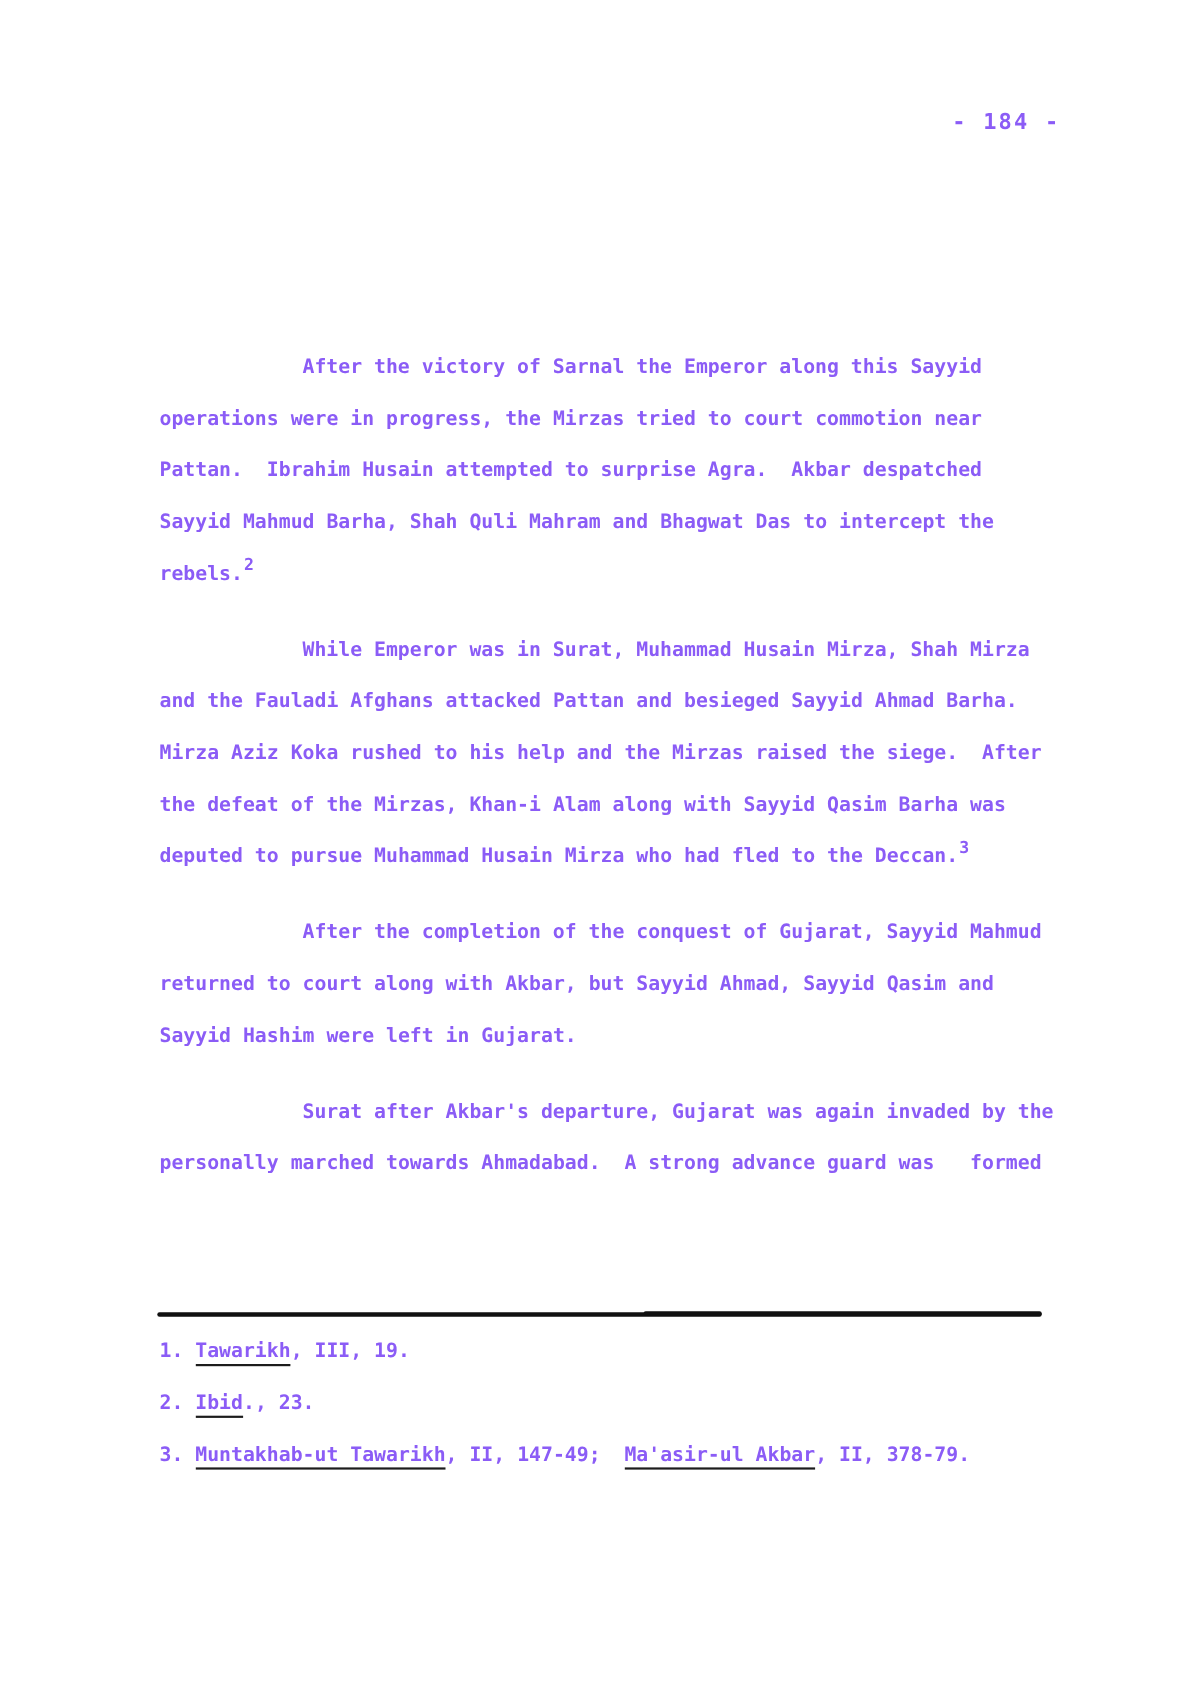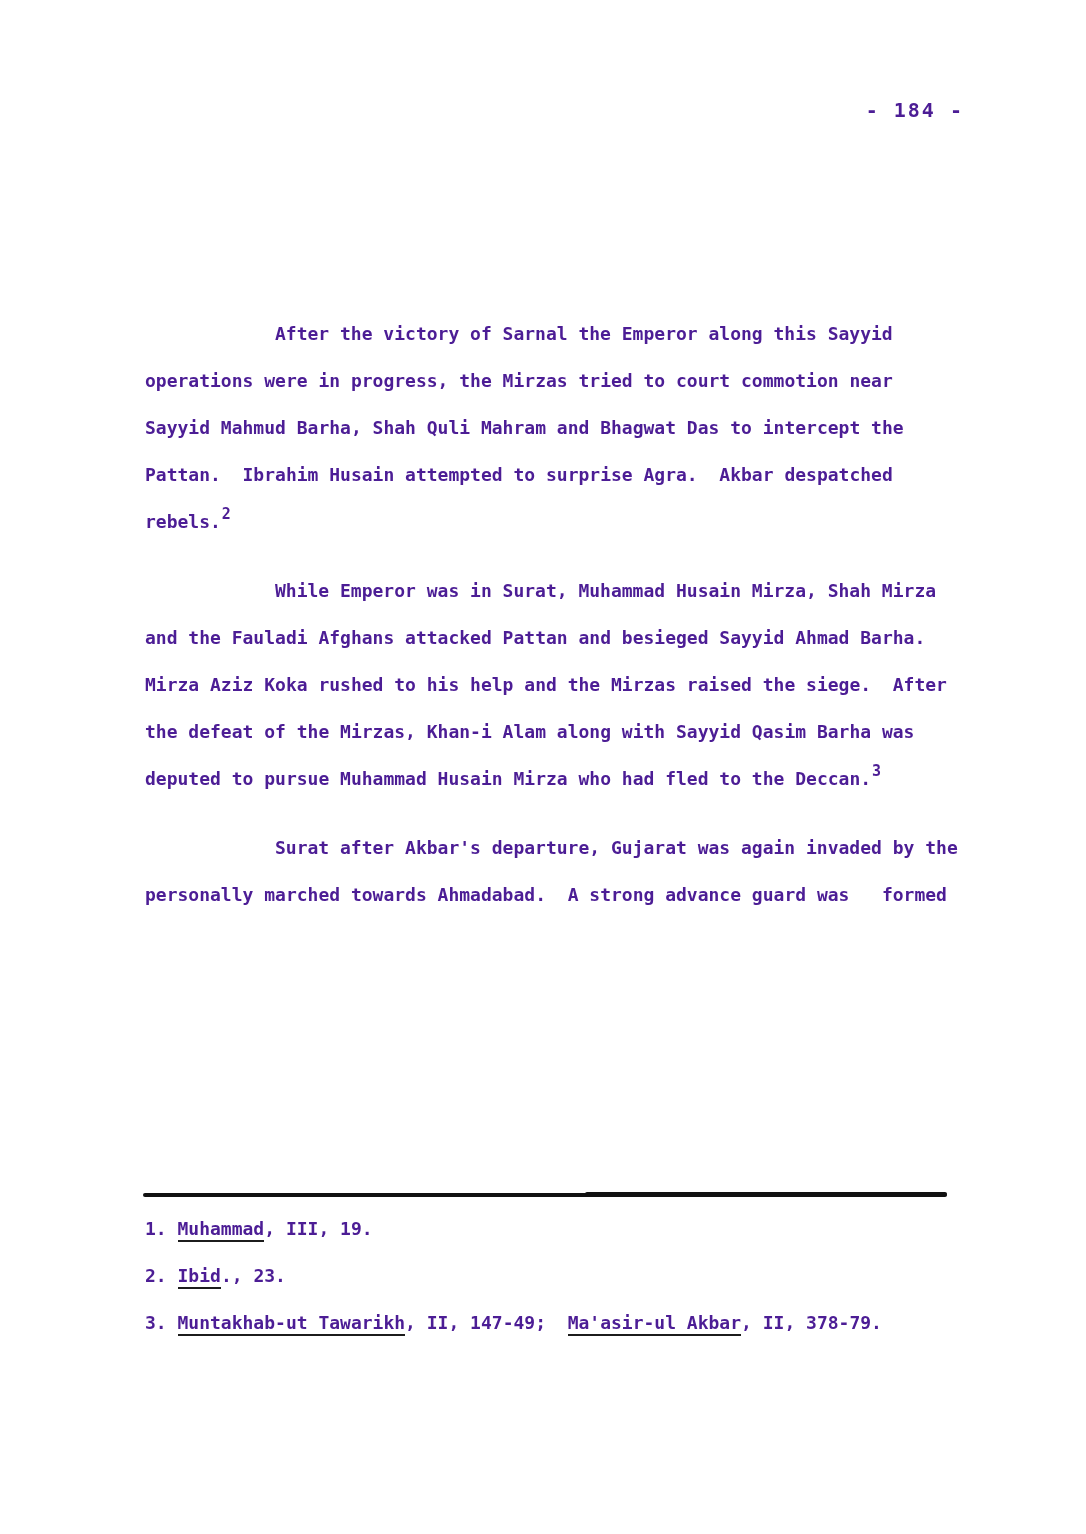--- a/index.html
+++ b/index.html
@@ -5,21 +5,21 @@
   html, body {
     margin: 0;
     padding: 0;
     background: #ffffff;
   }
   .page {
     position: relative;
     width: 1086px;
     height: 1534px;
     background: #ffffff;
-    color: #4c1d95;
+    color: #8b5cf6;
     font-family: "DejaVu Sans Mono", "Liberation Mono", monospace;
     font-weight: 600;
     overflow: hidden;
   }
   .page-number {
     position: absolute;
     top: 98px;
     right: 122px;
     font-size: 20px;
     letter-spacing: 2px;
@@ -89,37 +89,42 @@
 </head>
 <body>
 
 <div class="page">
   <div class="page-number">- 184 -</div>
 
   <div class="body-text">
       <div class="paragraph">
         <div class="line indent">After the victory of Sarnal the Emperor along this Sayyid</div>
         <div class="line">operations were in progress, the Mirzas tried to court commotion near</div>
+        <div class="line">Pattan.  Ibrahim Husain attempted to surprise Agra.  Akbar despatched</div>
         <div class="line">Sayyid Mahmud Barha, Shah Quli Mahram and Bhagwat Das to intercept the</div>
-        <div class="line">Pattan.  Ibrahim Husain attempted to surprise Agra.  Akbar despatched</div>
         <div class="line">rebels.<span class="sup">2</span></div>
       </div>
       <div class="paragraph">
         <div class="line indent">While Emperor was in Surat, Muhammad Husain Mirza, Shah Mirza</div>
         <div class="line">and the Fauladi Afghans attacked Pattan and besieged Sayyid Ahmad Barha.</div>
         <div class="line">Mirza Aziz Koka rushed to his help and the Mirzas raised the siege.  After</div>
         <div class="line">the defeat of the Mirzas, Khan-i Alam along with Sayyid Qasim Barha was</div>
         <div class="line">deputed to pursue Muhammad Husain Mirza who had fled to the Deccan.<span class="sup">3</span></div>
       </div>
       <div class="paragraph">
+        <div class="line indent">After the completion of the conquest of Gujarat, Sayyid Mahmud</div>
+        <div class="line">returned to court along with Akbar, but Sayyid Ahmad, Sayyid Qasim and</div>
+        <div class="line">Sayyid Hashim were left in Gujarat.</div>
+      </div>
+      <div class="paragraph">
         <div class="line indent">Surat after Akbar's departure, Gujarat was again invaded by the</div>
         <div class="line">personally marched towards Ahmadabad.  A strong advance guard was   formed</div>
       </div>
     </div>
 
   <div class="footnote-rule"></div>
 
   <div class="footnotes">
-      <div class="footnote">1. <span class="underline">Muhammad</span>, III, 19.</div>
+      <div class="footnote">1. <span class="underline">Tawarikh</span>, III, 19.</div>
       <div class="footnote">2. <span class="underline">Ibid</span>., 23.</div>
       <div class="footnote">3. <span class="underline">Muntakhab-ut Tawarikh</span>, II, 147-49;  <span class="underline">Ma'asir-ul Akbar</span>, II, 378-79.</div>
     </div>
 </div>
 
 </body></html>

